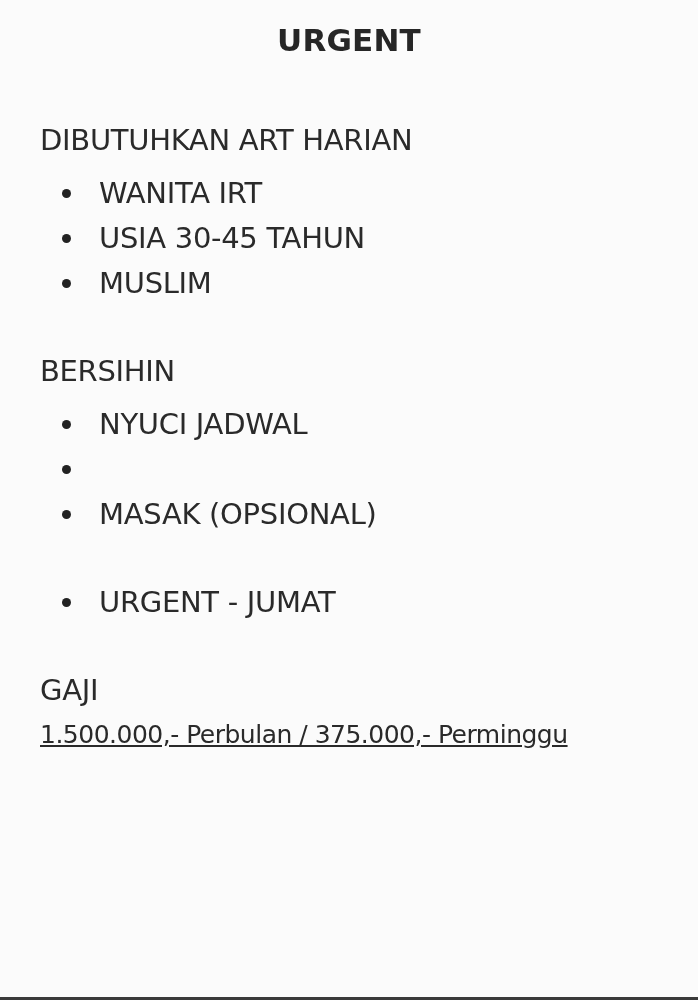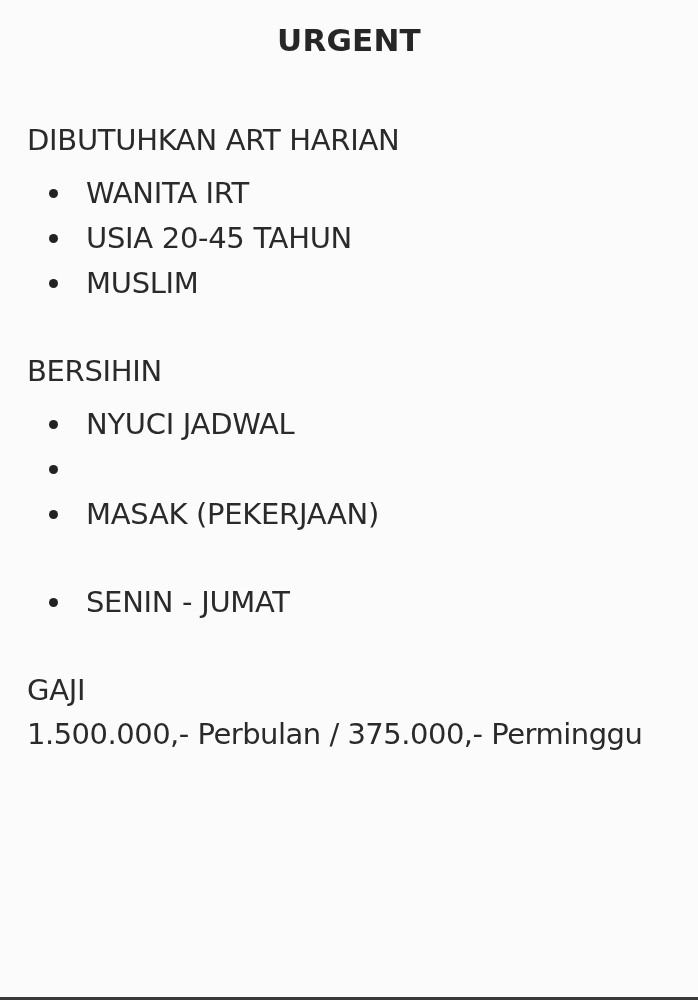--- a/index.html
+++ b/index.html
@@ -21,21 +21,21 @@
     left: 0;
     width: 698px;
     text-align: center;
     font-size: 31px;
     font-weight: bold;
     letter-spacing: 0.2px;
     color: #262626;
   }
   .content {
     position: absolute;
-    left: 27px;
+    left: 40px;
     top: 118px;
     width: 650px;
   }
   .section {
     margin: 0 0 43px 0;
   }
   .section-heading {
     font-size: 29px;
     line-height: 45px;
     height: 45px;
@@ -59,24 +59,25 @@
   ul.items li .bullet {
     position: absolute;
     left: 14px;
     top: 18px;
     width: 9px;
     height: 9px;
     border-radius: 50%;
     background: #222;
   }
   .salary-line {
-    font-size: 29px;
+    font-size: 25px;
     line-height: 43px;
     white-space: nowrap;
     letter-spacing: -0.5px;
+    text-decoration: underline;
   }
   .bottom-bar {
     position: absolute;
     left: 0;
     bottom: 0;
     width: 698px;
     height: 3px;
     background: #3a3a3a;
   }
 </style>
@@ -84,37 +85,37 @@
 <body>
 
 <div class="title">URGENT</div>
 
 <div class="content">
 
   <div class="section">
     <div class="section-heading">DIBUTUHKAN ART HARIAN</div>
     <ul class="items">
       <li><span class="bullet"></span><span>WANITA IRT</span></li>
-      <li><span class="bullet"></span><span>USIA 20-45 TAHUN</span></li>
+      <li><span class="bullet"></span><span>USIA 30-45 TAHUN</span></li>
       <li><span class="bullet"></span><span>MUSLIM</span></li>
     </ul>
   </div>
 
   <div class="section">
     <div class="section-heading">BERSIHIN</div>
     <ul class="items">
       <li><span class="bullet"></span><span>NYUCI JADWAL</span></li>
       <li><span class="bullet"></span></li>
-      <li><span class="bullet"></span><span>MASAK (PEKERJAAN)</span></li>
+      <li><span class="bullet"></span><span>MASAK (OPSIONAL)</span></li>
     </ul>
   </div>
 
   <div class="section">
     <ul class="items">
-      <li><span class="bullet"></span><span>SENIN - JUMAT</span></li>
+      <li><span class="bullet"></span><span>URGENT - JUMAT</span></li>
     </ul>
   </div>
 
   <div class="section">
     <div class="section-heading">GAJI</div>
     <div class="salary-line">1.500.000,- Perbulan / 375.000,- Perminggu</div>
   </div>
 
 </div>
 

